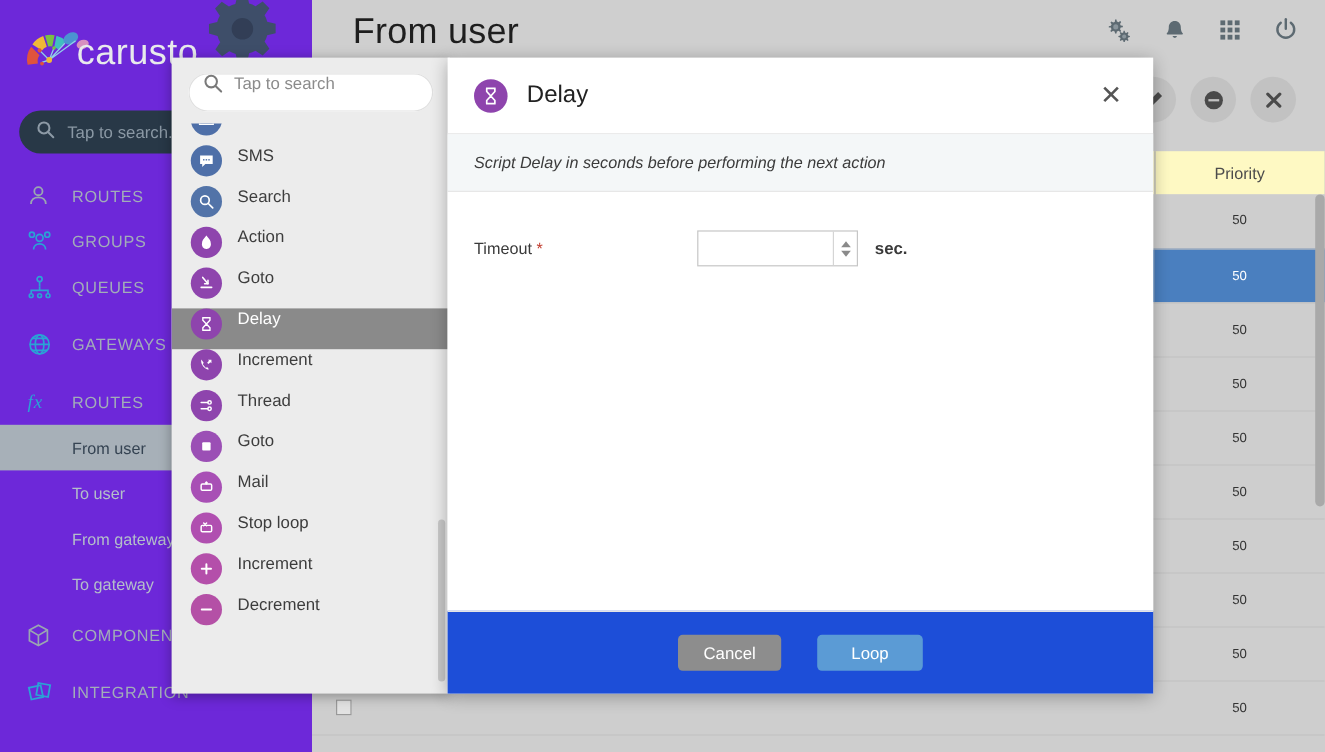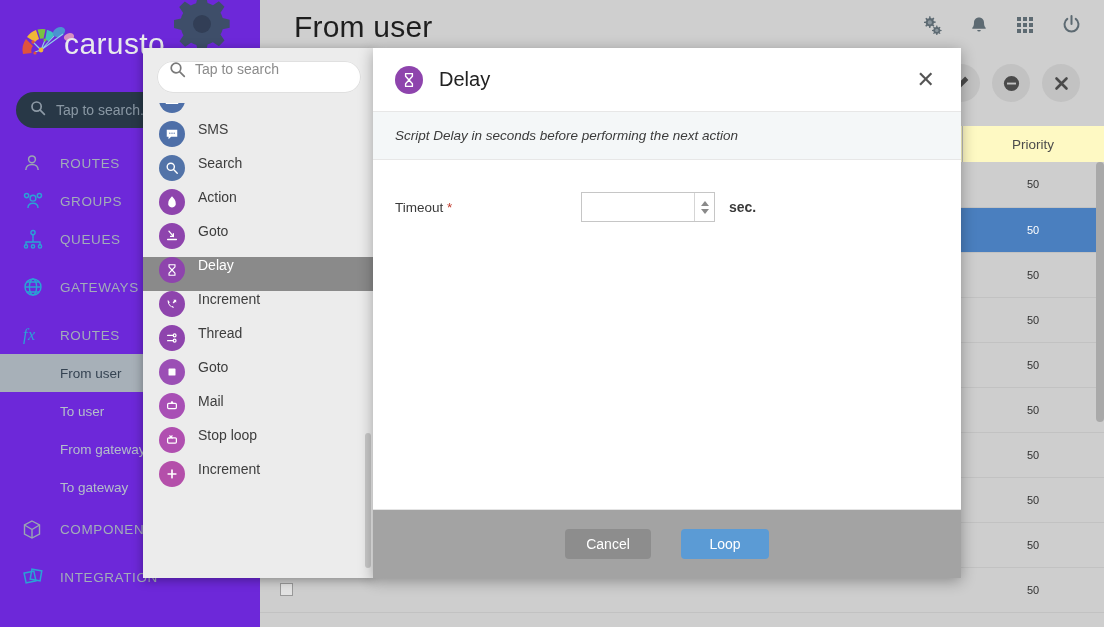--- a/index.html
+++ b/index.html
@@ -212,21 +212,21 @@
   .spin {
     width: 20px; border-left: 1px solid #d5d5d5;
     display: flex; flex-direction: column; justify-content: center;
     align-items: center; gap: 3px; cursor: pointer;
   }
   .spin .ar { width: 0; height: 0; border-left: 4px solid transparent; border-right: 4px solid transparent; }
   .spin .up { border-bottom: 5px solid #8a8a8a; }
   .spin .dn { border-top: 5px solid #8a8a8a; }
   .unit { margin-left: 14px; font-size: 14px; color: #3a3a3a; font-weight: bold; }
   .modal-foot {
-    height: 69px; background: #a3a3a3; border-top: 1px solid #e4e4e4;
+    height: 69px; background: #1d4ed8; border-top: 1px solid #e4e4e4;
     display: flex; align-items: center; justify-content: center; gap: 30px;
   }
   .btn {
     min-width: 86px; height: 30px; border-radius: 4px; border: none;
     font-family: inherit; font-size: 14px; color: #fff; cursor: pointer;
   }
   .btn-cancel { background: #8d8d8d; }
   .btn-save { background: #5b9bd5; min-width: 88px; }
 </style>
 </head>
@@ -635,20 +635,28 @@
           <span class="pl-label">Stop loop</span>
         </div>
         <div class="pl-item">
           <span class="pl-ico" style="background:#b44faa">
             <svg width="14" height="14" viewBox="0 0 16 16" fill="none" stroke="#fff" stroke-width="1.9" stroke-linecap="round">
               <path d="M8 3.6 v8.8 M3.6 8 h8.8"></path>
             </svg>
           </span>
           <span class="pl-label">Increment</span>
         </div>
+        <div class="pl-item">
+          <span class="pl-ico" style="background:#b450a6">
+            <svg width="14" height="14" viewBox="0 0 16 16" fill="none" stroke="#fff" stroke-width="1.9" stroke-linecap="round">
+              <path d="M3.6 8 h8.8"></path>
+            </svg>
+          </span>
+          <span class="pl-label">Decrement</span>
+        </div>
       </div>
     <div class="popup-scroll"></div>
   </div>
 
   <div class="modal">
     <div class="modal-head">
       <div class="modal-head-ico">
         <svg width="14" height="16" viewBox="0 0 14 16" fill="none" stroke="#fff" stroke-width="1.4" stroke-linejoin="round">
           <path d="M3 1.6 h8 M3 14.4 h8 M3.6 1.6 v2.6 L7 8 l-3.4 3.8 v2.6 M10.4 1.6 v2.6 L7 8 l3.4 3.8 v2.6"></path>
         </svg>

